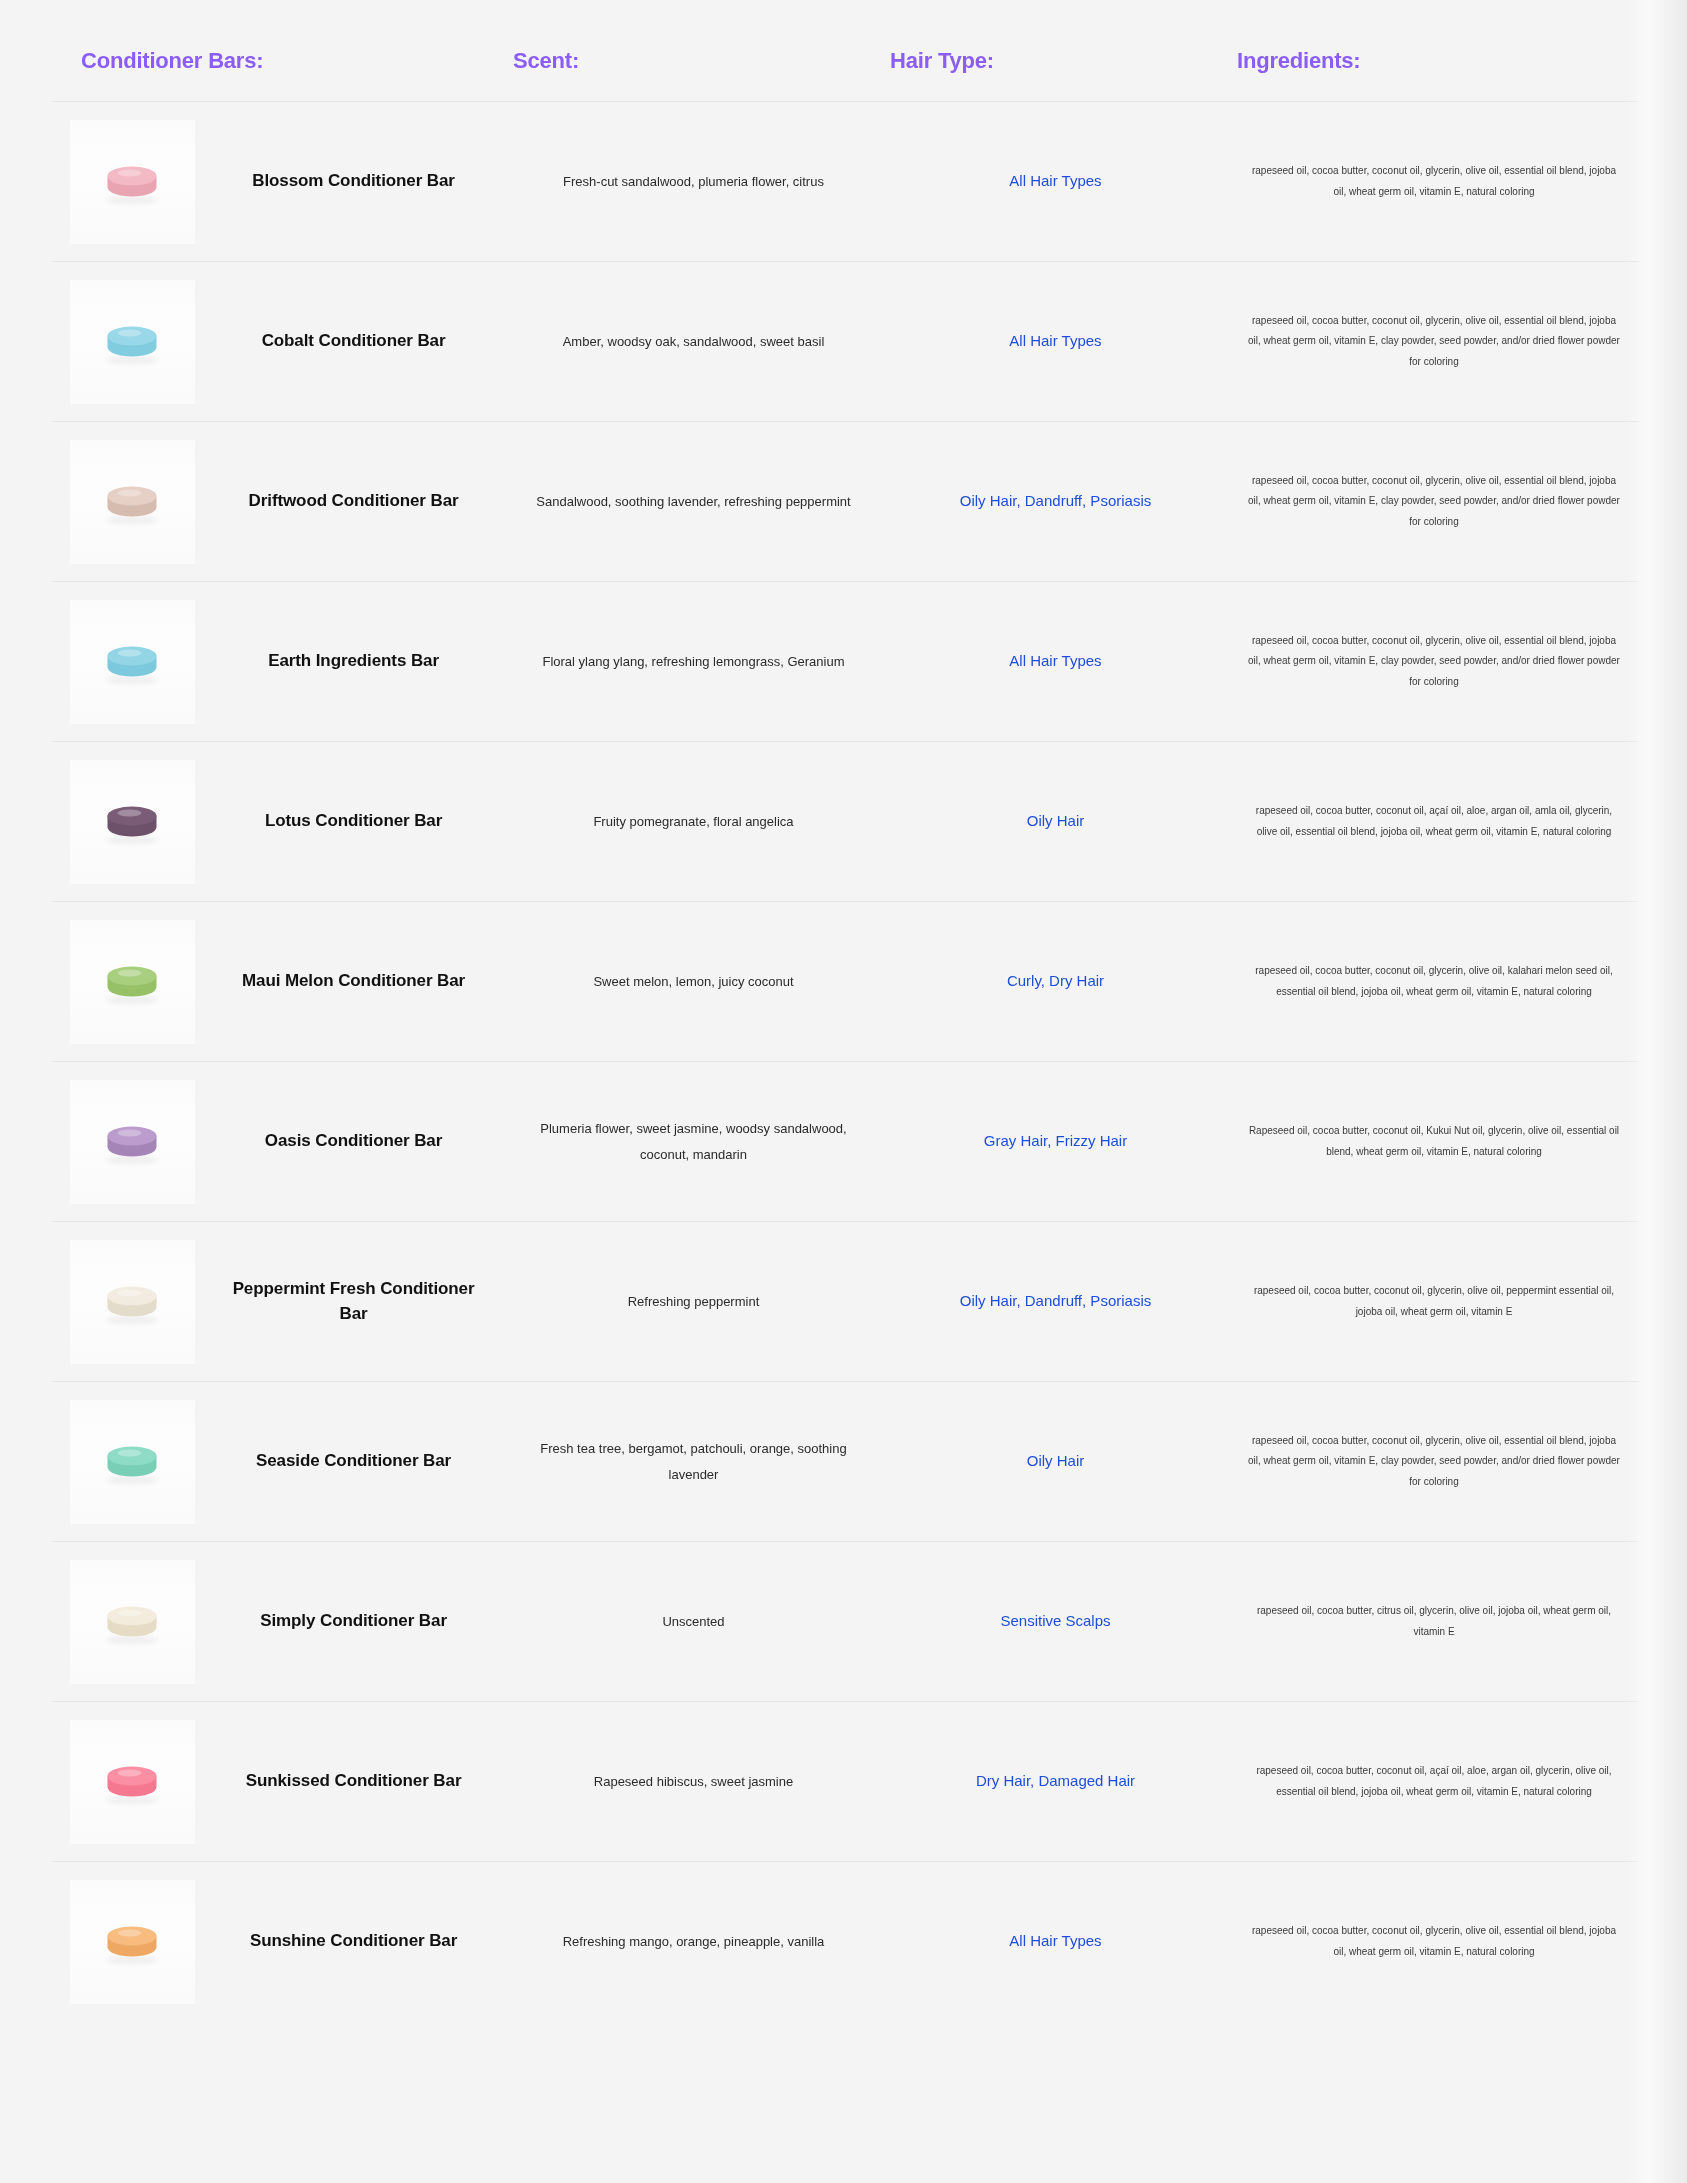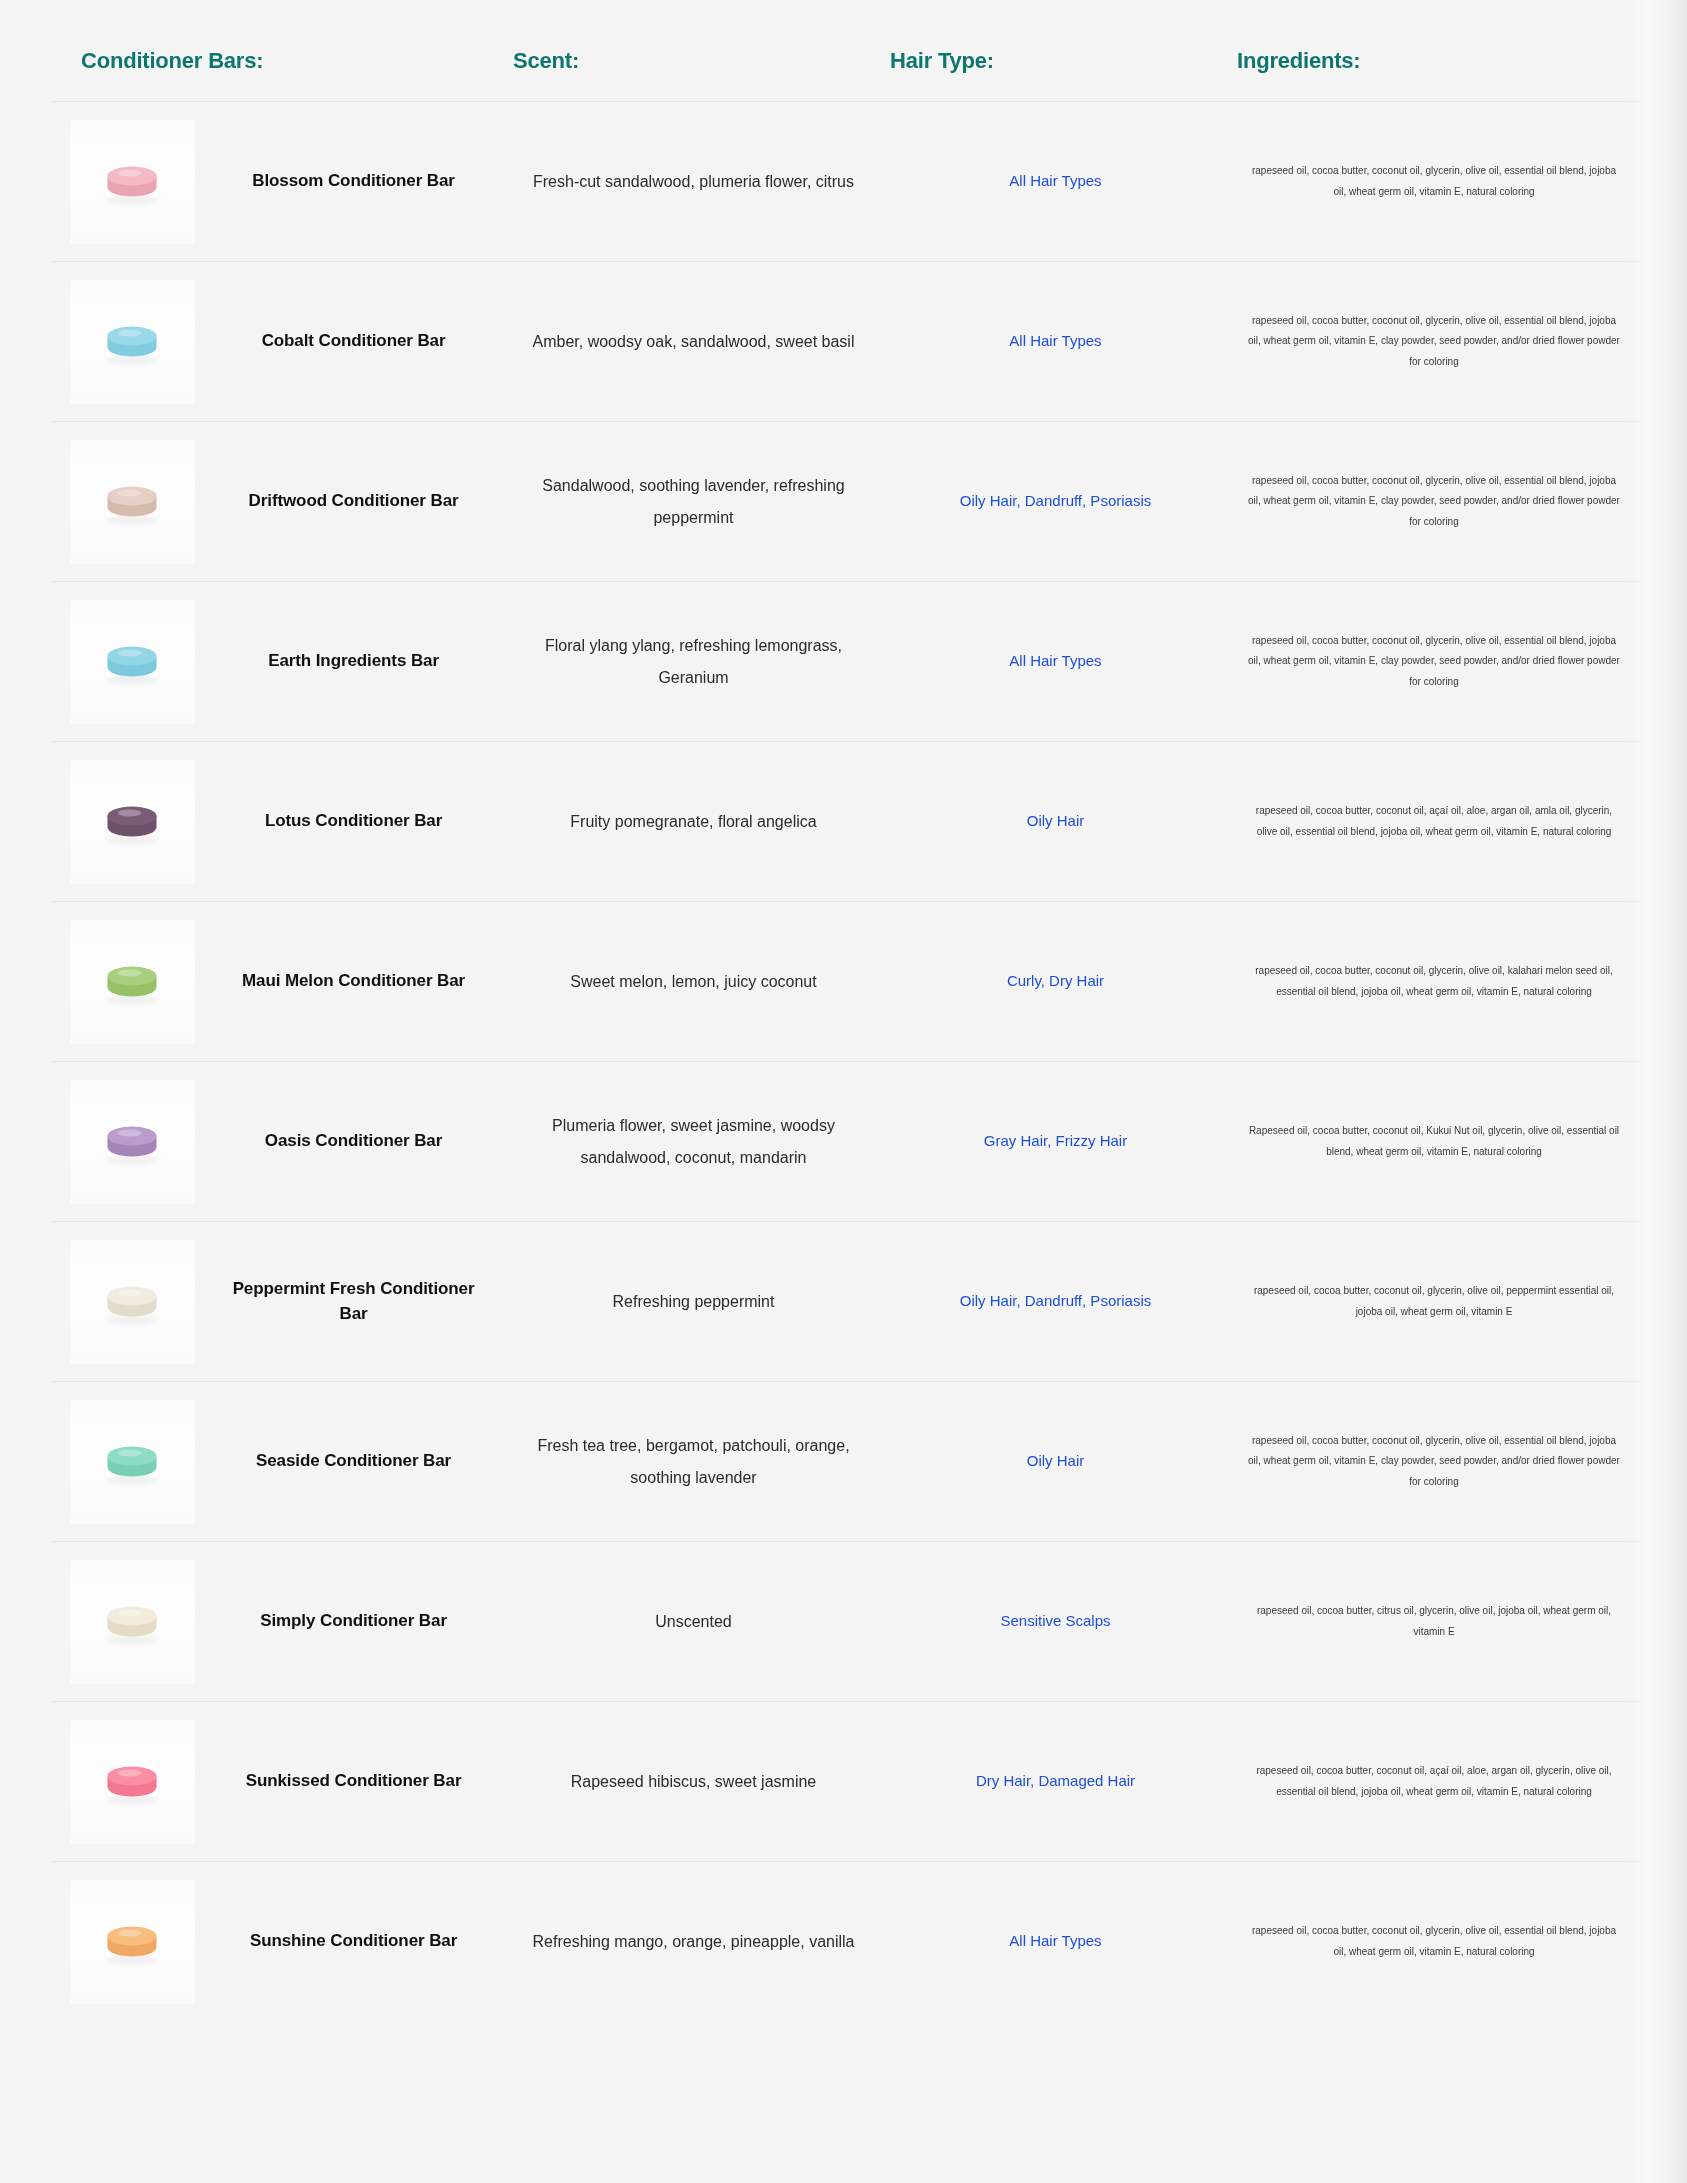--- a/index.html
+++ b/index.html
@@ -45,21 +45,21 @@
   table.compare col.c-prod { width: 453px; }
   table.compare col.c-scent { width: 377px; }
   table.compare col.c-hair { width: 347px; }
   table.compare col.c-ingr { width: 410px; }
 
   thead th {
     padding: 48px 8px 27px 8px;
     vertical-align: middle;
     font-weight: 700;
     font-size: 22px;
-    color: #0f766e;
+    color: #8b5cf6;
     letter-spacing: -0.2px;
     border: none;
     background: transparent;
   }
 
   th.h-prod { text-align: left; padding-left: 29px; }
   th.h-scent, th.h-hair, th.h-ingr { text-align: left; }
 
   tbody tr {
     border-top: 1.6px solid #e4e7ea;
@@ -140,21 +140,21 @@
     line-height: 1.42;
     text-align: center;
     padding: 0 11px;
     flex: 1 1 auto;
     letter-spacing: -0.1px;
   }
 
   
   td.cell-scent {
     text-align: center;
-    font-size: 16px;
+    font-size: 13px;
     color: #2b2b2b;
     line-height: 2.0;
     padding-left: 11px;
     padding-right: 11px;
   }
   td.cell-hair {
     text-align: center;
     font-size: 15px;
     color: #1d4ed8;
     line-height: 1.9;

